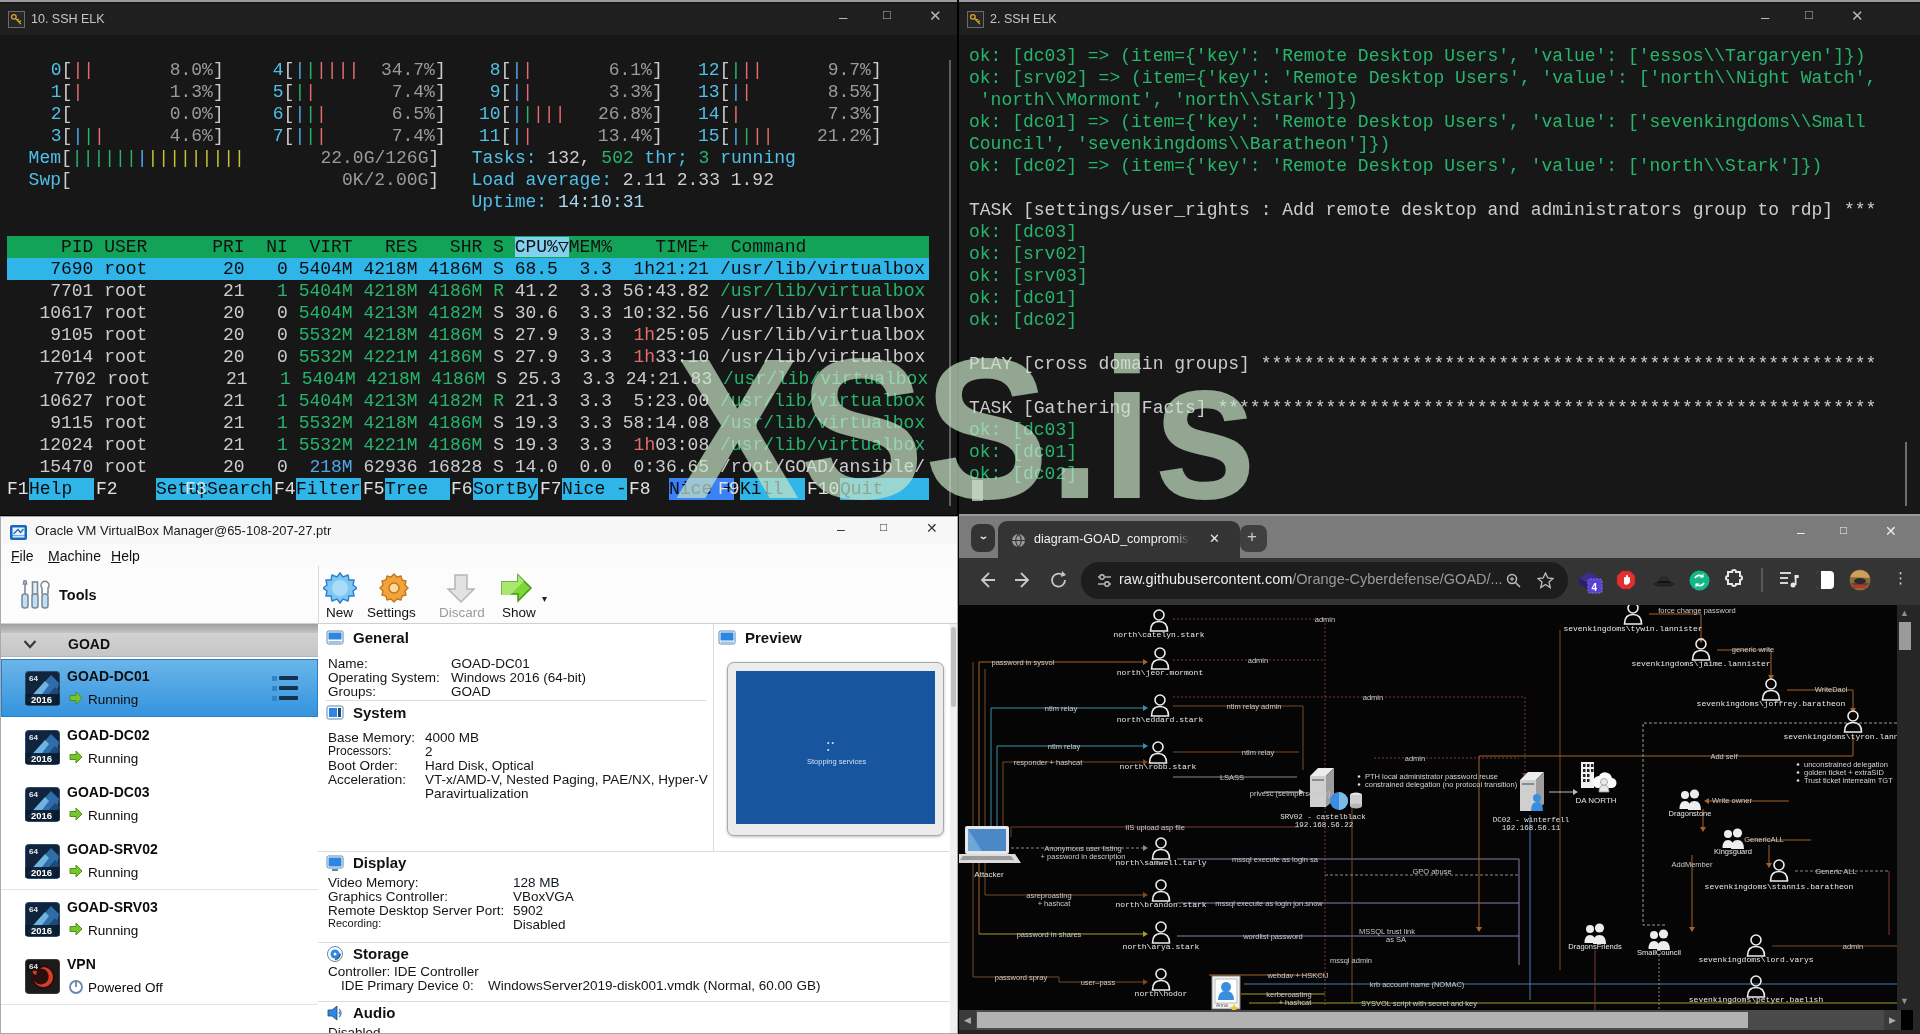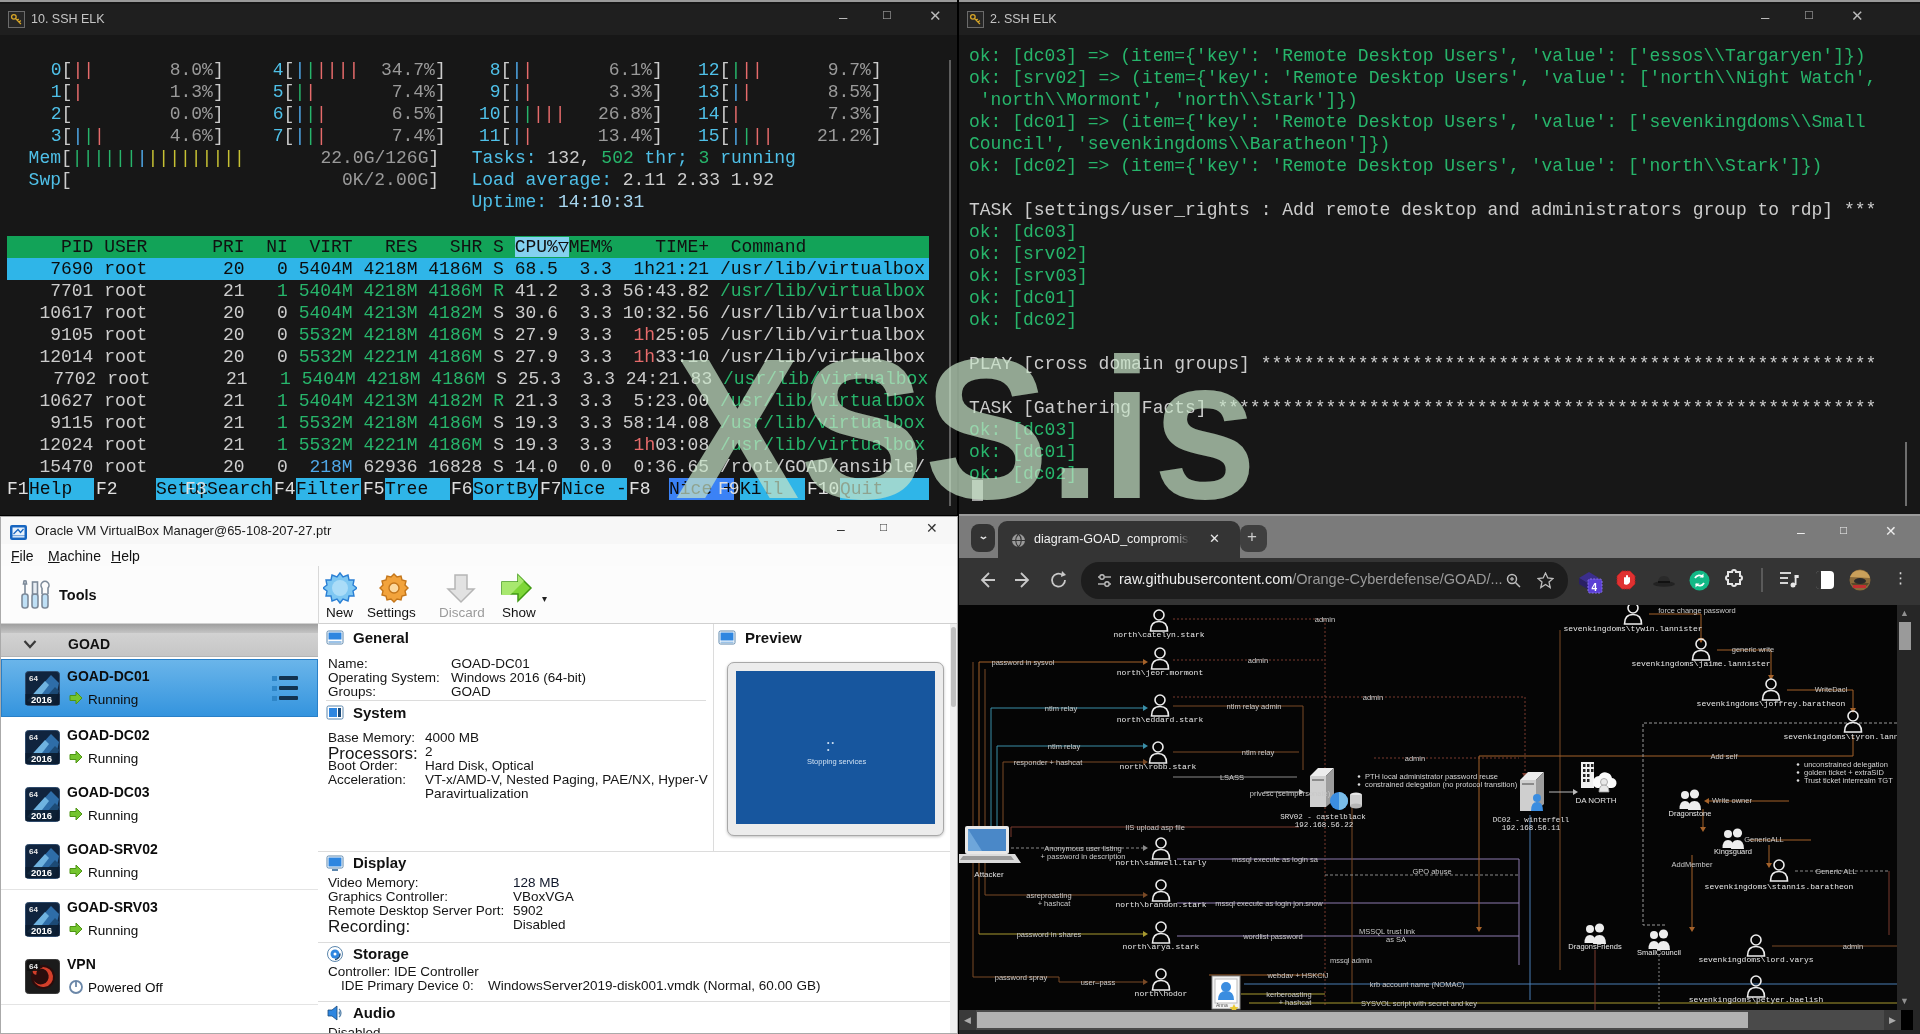--- a/index.html
+++ b/index.html
@@ -314,21 +314,21 @@
   <div style="position:absolute;left:450px;top:167px;font-size:13.5px;color:#151515;">GOAD</div>
   <div style="position:absolute;left:325px;top:183px;width:380px;height:1px;background:#dcdcdc;"></div>
   <svg style="position:absolute;left:325px;top:187px;" width="18" height="18" viewBox="0 0 18 18">
       <rect x="1" y="2" width="16" height="13" rx="1.5" fill="#fff" stroke="#5b86ad"></rect>
       <rect x="3" y="4" width="8" height="9" fill="#2e86e0"></rect>
       <rect x="12" y="4" width="3" height="9" fill="#1a4a7a"></rect>
     </svg>
   <div style="position:absolute;left:352px;top:187px;font-size:15px;font-weight:bold;color:#111;">System</div>
   <div style="position:absolute;left:327px;top:213px;font-size:13.5px;color:#151515;">Base Memory:</div>
   <div style="position:absolute;left:424px;top:213px;font-size:13.5px;color:#151515;">4000 MB</div>
-  <div style="position:absolute;left:327px;top:227px;font-size:17px;color:#151515;">Processors:</div>
+  <div style="position:absolute;left:327px;top:227px;font-size:12px;color:#151515;">Processors:</div>
   <div style="position:absolute;left:424px;top:227px;font-size:13.5px;color:#151515;">2</div>
   <div style="position:absolute;left:327px;top:241px;font-size:13.5px;color:#151515;">Boot Order:</div>
   <div style="position:absolute;left:424px;top:241px;font-size:13.5px;color:#151515;">Hard Disk, Optical</div>
   <div style="position:absolute;left:327px;top:255px;font-size:13.5px;color:#151515;">Acceleration:</div>
   <div style="position:absolute;left:424px;top:255px;font-size:13.5px;color:#151515;">VT-x/AMD-V, Nested Paging, PAE/NX, Hyper-V</div>
   <div style="position:absolute;left:424px;top:269px;font-size:13.5px;color:#151515;">Paravirtualization</div>
   <div style="position:absolute;left:712px;top:107px;width:1px;height:227px;background:#dcdcdc;"></div>
   <svg style="position:absolute;left:717px;top:112px;" width="18" height="18" viewBox="0 0 18 18">
       <rect x="1" y="2" width="16" height="13" rx="1.5" fill="#fff" stroke="#5b86ad"></rect>
       <rect x="2.5" y="3.5" width="13" height="8" fill="#2e86e0"></rect>
@@ -345,21 +345,21 @@
       <rect x="2.5" y="3.5" width="13" height="9" fill="#2e86e0"></rect>
       <rect x="6" y="15" width="6" height="2" fill="#5b86ad"></rect>
     </svg>
   <div style="position:absolute;left:352px;top:337px;font-size:15px;font-weight:bold;color:#111;">Display</div>
   <div style="position:absolute;left:327px;top:358px;font-size:13.5px;color:#151515;">Video Memory:</div>
   <div style="position:absolute;left:512px;top:358px;font-size:13.5px;color:#0f172a;">128 MB</div>
   <div style="position:absolute;left:327px;top:372px;font-size:13.5px;color:#151515;">Graphics Controller:</div>
   <div style="position:absolute;left:512px;top:372px;font-size:13.5px;color:#151515;">VBoxVGA</div>
   <div style="position:absolute;left:327px;top:386px;font-size:13.5px;color:#151515;">Remote Desktop Server Port:</div>
   <div style="position:absolute;left:512px;top:386px;font-size:13.5px;color:#151515;">5902</div>
-  <div style="position:absolute;left:327px;top:400px;font-size:17px;color:#151515;">Recording:</div>
+  <div style="position:absolute;left:327px;top:400px;font-size:11px;color:#151515;">Recording:</div>
   <div style="position:absolute;left:512px;top:400px;font-size:13.5px;color:#151515;">Disabled</div>
   <div style="position:absolute;left:317px;top:425px;width:639px;height:1px;background:#dcdcdc;"></div>
   <svg style="position:absolute;left:325px;top:428px;" width="18" height="18" viewBox="0 0 18 18">
       <circle cx="9" cy="9" r="7.5" fill="#fff" stroke="#5b86ad"></circle>
       <circle cx="9" cy="9" r="4.5" fill="#2e86e0"></circle>
       <circle cx="9" cy="9" r="1.5" fill="#fff"></circle>
       <path d="M9 14.5 a6 6 0 0 0 5-6" stroke="#1a4a7a" fill="none" stroke-width="1.5"></path>
     </svg>
   <div style="position:absolute;left:352px;top:428px;font-size:15px;font-weight:bold;color:#111;">Storage</div>
   <div style="position:absolute;left:327px;top:447px;font-size:13.5px;color:#151515;">Controller: IDE Controller</div>

